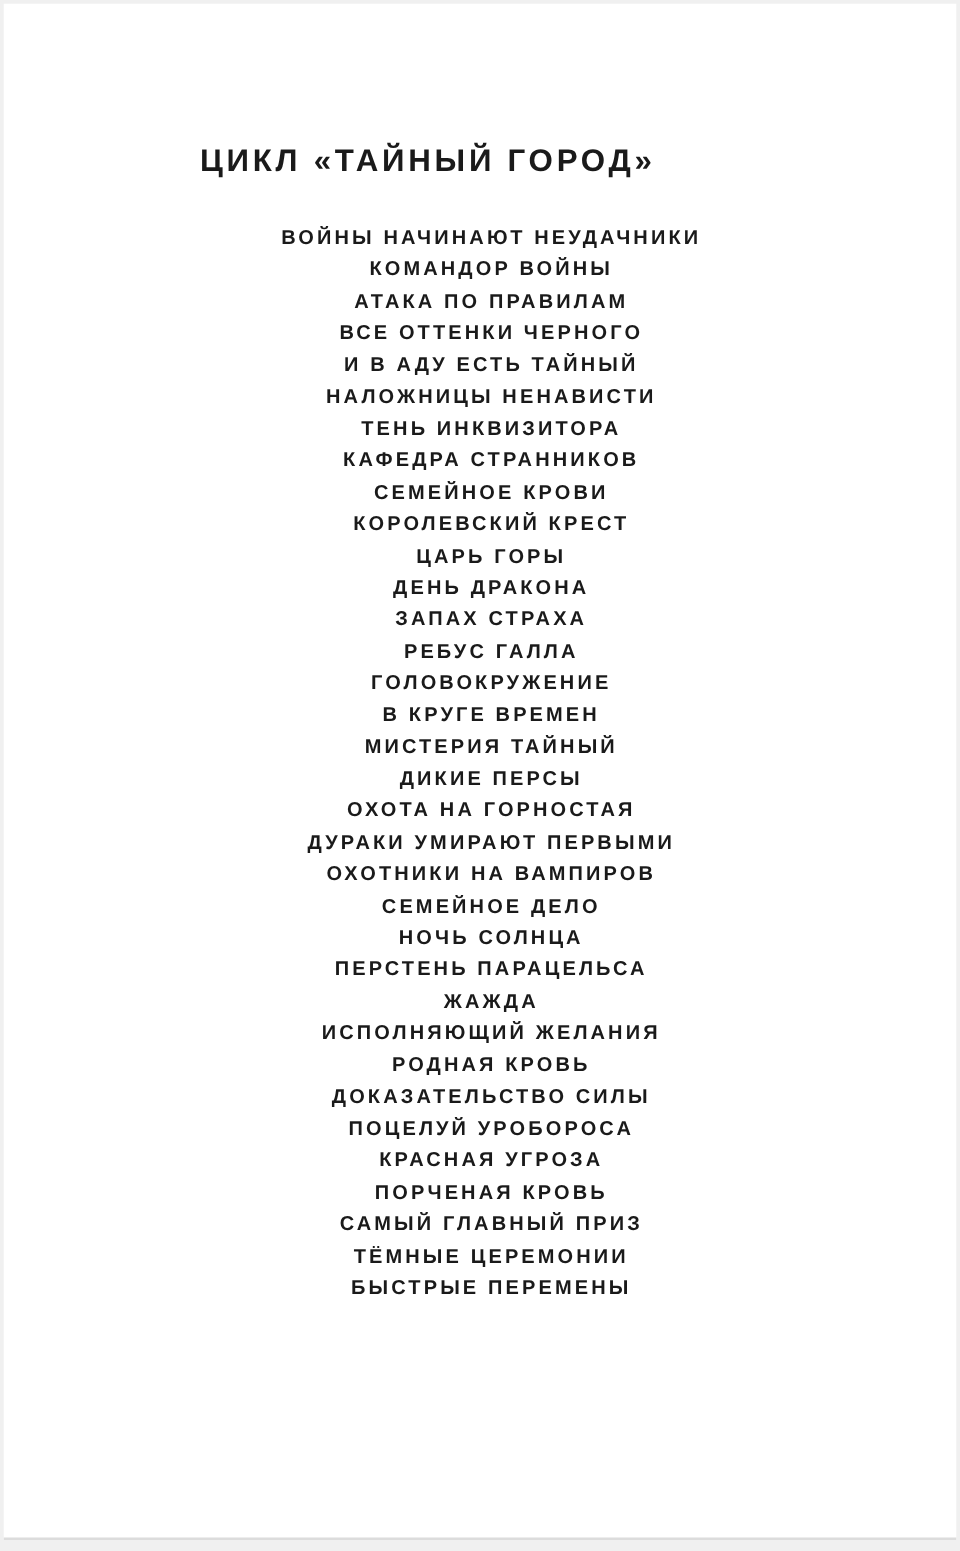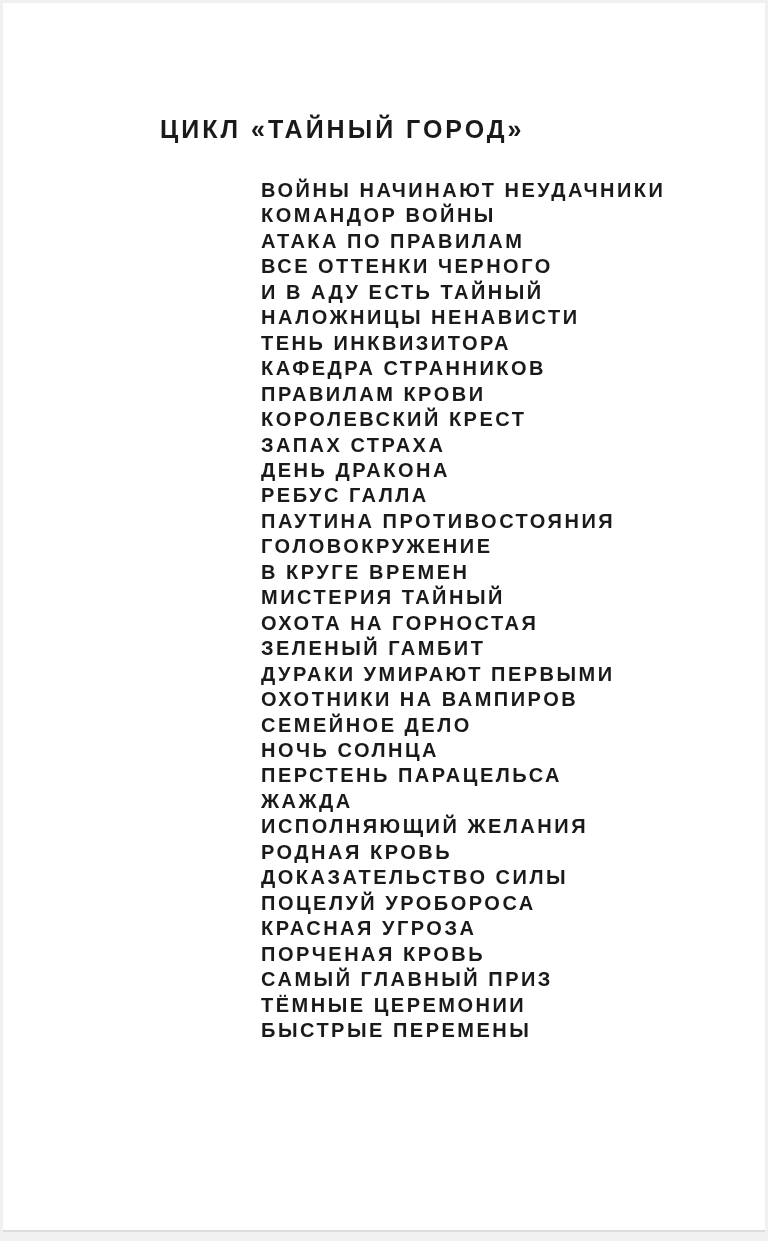--- a/index.html
+++ b/index.html
@@ -18,71 +18,71 @@
     position: relative;
     width: 768px; height: 1241px;
     background: var(--bg);
   }
   .page {
     position: absolute;
     left: 3px; top: 3px;
     width: 762px; height: 1229px;
     background: var(--page);
     border-bottom: 2px solid var(--edge);
+    text-align: center;
   }
   .series-heading {
     position: absolute;
     left: 157px; top: 112px;
     font-size: 25px;
     font-weight: bold;
     letter-spacing: 3px;
     color: var(--text);
     white-space: nowrap;
   }
   .titles {
     position: absolute;
     left: 222px; top: 175px;
     list-style: none;
   }
   .title-item {
-    font-size: 20px;
+    font-size: 16px;
     font-weight: bold;
     letter-spacing: 2.5px;
     line-height: 25.45px;
     color: var(--text);
     white-space: nowrap;
-    margin-left: 36px;
   }
 </style>
 </head>
 <body>
 
 <div class="stage">
   <div class="page">
     <h1 class="series-heading">ЦИКЛ «ТАЙНЫЙ ГОРОД»</h1>
     <ul class="titles" id="titles-list">
         <li class="title-item">ВОЙНЫ НАЧИНАЮТ НЕУДАЧНИКИ</li>
         <li class="title-item">КОМАНДОР ВОЙНЫ</li>
         <li class="title-item">АТАКА ПО ПРАВИЛАМ</li>
         <li class="title-item">ВСЕ ОТТЕНКИ ЧЕРНОГО</li>
         <li class="title-item">И В АДУ ЕСТЬ ТАЙНЫЙ</li>
         <li class="title-item">НАЛОЖНИЦЫ НЕНАВИСТИ</li>
         <li class="title-item">ТЕНЬ ИНКВИЗИТОРА</li>
         <li class="title-item">КАФЕДРА СТРАННИКОВ</li>
-        <li class="title-item">ПРАВИЛАМ КРОВИ</li>
+        <li class="title-item">СЕМЕЙНОЕ КРОВИ</li>
         <li class="title-item">КОРОЛЕВСКИЙ КРЕСТ</li>
+        <li class="title-item">ЦАРЬ ГОРЫ</li>
+        <li class="title-item">ДЕНЬ ДРАКОНА</li>
         <li class="title-item">ЗАПАХ СТРАХА</li>
-        <li class="title-item">ДЕНЬ ДРАКОНА</li>
         <li class="title-item">РЕБУС ГАЛЛА</li>
-        <li class="title-item">ПАУТИНА ПРОТИВОСТОЯНИЯ</li>
         <li class="title-item">ГОЛОВОКРУЖЕНИЕ</li>
         <li class="title-item">В КРУГЕ ВРЕМЕН</li>
         <li class="title-item">МИСТЕРИЯ ТАЙНЫЙ</li>
+        <li class="title-item">ДИКИЕ ПЕРСЫ</li>
         <li class="title-item">ОХОТА НА ГОРНОСТАЯ</li>
-        <li class="title-item">ЗЕЛЕНЫЙ ГАМБИТ</li>
         <li class="title-item">ДУРАКИ УМИРАЮТ ПЕРВЫМИ</li>
         <li class="title-item">ОХОТНИКИ НА ВАМПИРОВ</li>
         <li class="title-item">СЕМЕЙНОЕ ДЕЛО</li>
         <li class="title-item">НОЧЬ СОЛНЦА</li>
         <li class="title-item">ПЕРСТЕНЬ ПАРАЦЕЛЬСА</li>
         <li class="title-item">ЖАЖДА</li>
         <li class="title-item">ИСПОЛНЯЮЩИЙ ЖЕЛАНИЯ</li>
         <li class="title-item">РОДНАЯ КРОВЬ</li>
         <li class="title-item">ДОКАЗАТЕЛЬСТВО СИЛЫ</li>
         <li class="title-item">ПОЦЕЛУЙ УРОБОРОСА</li>

